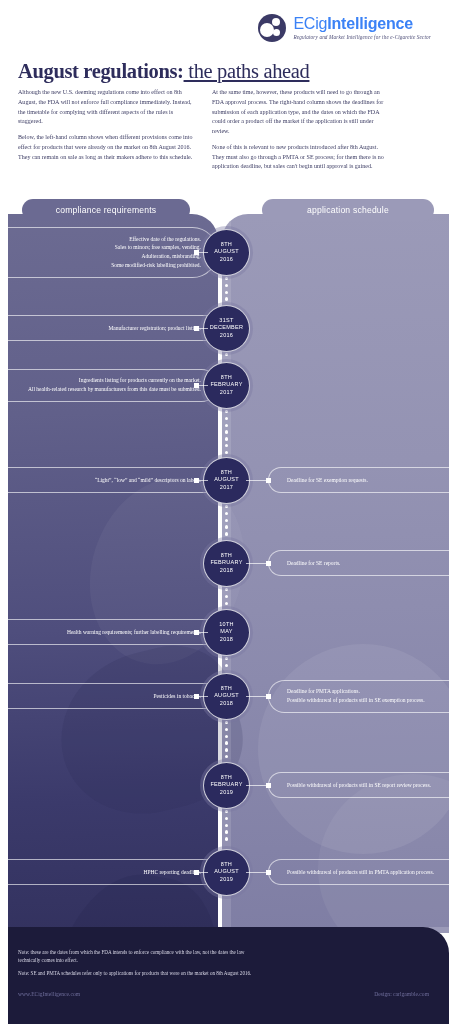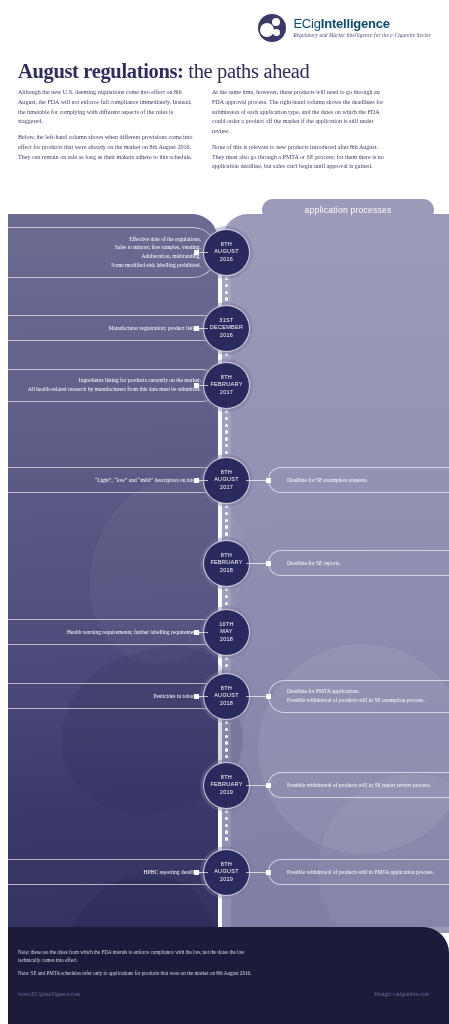--- a/index.html
+++ b/index.html
@@ -16,27 +16,27 @@
 
   
   .header { position: absolute; left: 0; top: 0; width: 449px; height: 196px; background:#fff; }
   .logo-wrap { position: absolute; right: 18px; top: 14px; display: flex; align-items: center; gap: 7px; }
   .logo-mark { width: 28px; height: 28px; position: relative; }
   .logo-mark .disc { position:absolute; inset:0; border-radius:50%; background:#3b3a66; }
   .logo-mark .notch { position:absolute; left:2px; top:9px; width:14px; height:14px; border-radius:50%; background:#ffffff; }
   .logo-mark .dot-a { position:absolute; left:14px; top:4px; width:8px; height:8px; border-radius:50%; background:#ffffff; }
   .logo-mark .dot-b { position:absolute; left:15px; top:15px; width:7px; height:7px; border-radius:50%; background:#ffffff; }
   .logo-text { line-height: 1.05; }
-  .logo-name { font-family:"Liberation Sans", sans-serif; font-size: 13px; color:#0c4a6e; letter-spacing:-0.2px; }
+  .logo-name { font-family:"Liberation Sans", sans-serif; font-size: 16px; color:#3b82f6; letter-spacing:-0.2px; }
   .logo-name b { font-weight: 700; }
   .logo-tag { font-family:"Liberation Serif", serif; font-style: italic; font-size: 5.2px; color:#4a4a75; letter-spacing:0.15px; margin-top:2px; }
 
   .title { position:absolute; left: 18px; top: 60px; font-size: 20.5px; color:#2e2d5c; letter-spacing:-0.35px; white-space: nowrap; }
   .title .strong { font-weight: 700; }
-  .title .light { font-weight: 400; }
+  .title .light { font-weight: 400; text-decoration: underline; }
 
   .cols { position:absolute; left:18px; top:88px; width:415px; display:flex; gap:18px; }
   .col { width: 176px; }
   .col p { font-size: 6.05px; line-height: 1.62; color:#3c3c63; margin-bottom: 6px; text-align: left; }
 
   
   .banner { position:absolute; top:199px; height:22px; border-radius:11px;
             display:flex; align-items:center; justify-content:center;
             font-family:"Liberation Sans", sans-serif; font-size:8.6px; color:#ffffff; letter-spacing:0.2px; z-index:30; }
   .banner-left  { left:22px;  width:168px; background:#6b6a92; }
@@ -129,21 +129,22 @@
         <p>Although the new U.S. deeming regulations come into effect on 8th August, the FDA will not enforce full compliance immediately. Instead, the timetable for complying with different aspects of the rules is staggered.</p>
         <p>Below, the left-hand column shows when different provisions come into effect for products that were already on the market on 8th August 2016. They can remain on sale as long as their makers adhere to this schedule.</p>
       </div>
       <div class="col">
         <p>At the same time, however, these products will need to go through an FDA approval process. The right-hand column shows the deadlines for submission of each application type, and the dates on which the FDA could order a product off the market if the application is still under review.</p>
         <p>None of this is relevant to new products introduced after 8th August. They must also go through a PMTA or SE process; for them there is no application deadline, but sales can't begin until approval is gained.</p>
       </div>
     </div>
   </div>
 
-  <div class="banner banner-right">application processes</div>
+  <div class="banner banner-left">compliance requirements</div>
+  <div class="banner banner-right">application schedule</div>
 
   <div class="body-area">
     <div class="panel panel-left"></div>
     <div class="panel panel-right"></div>
 
     <div class="swoosh sw1"></div>
     <div class="swoosh sw2"></div>
     <div class="swoosh sw3"></div>
     <div class="swoosh sw4"></div>
     <div class="swoosh sw5"></div>

